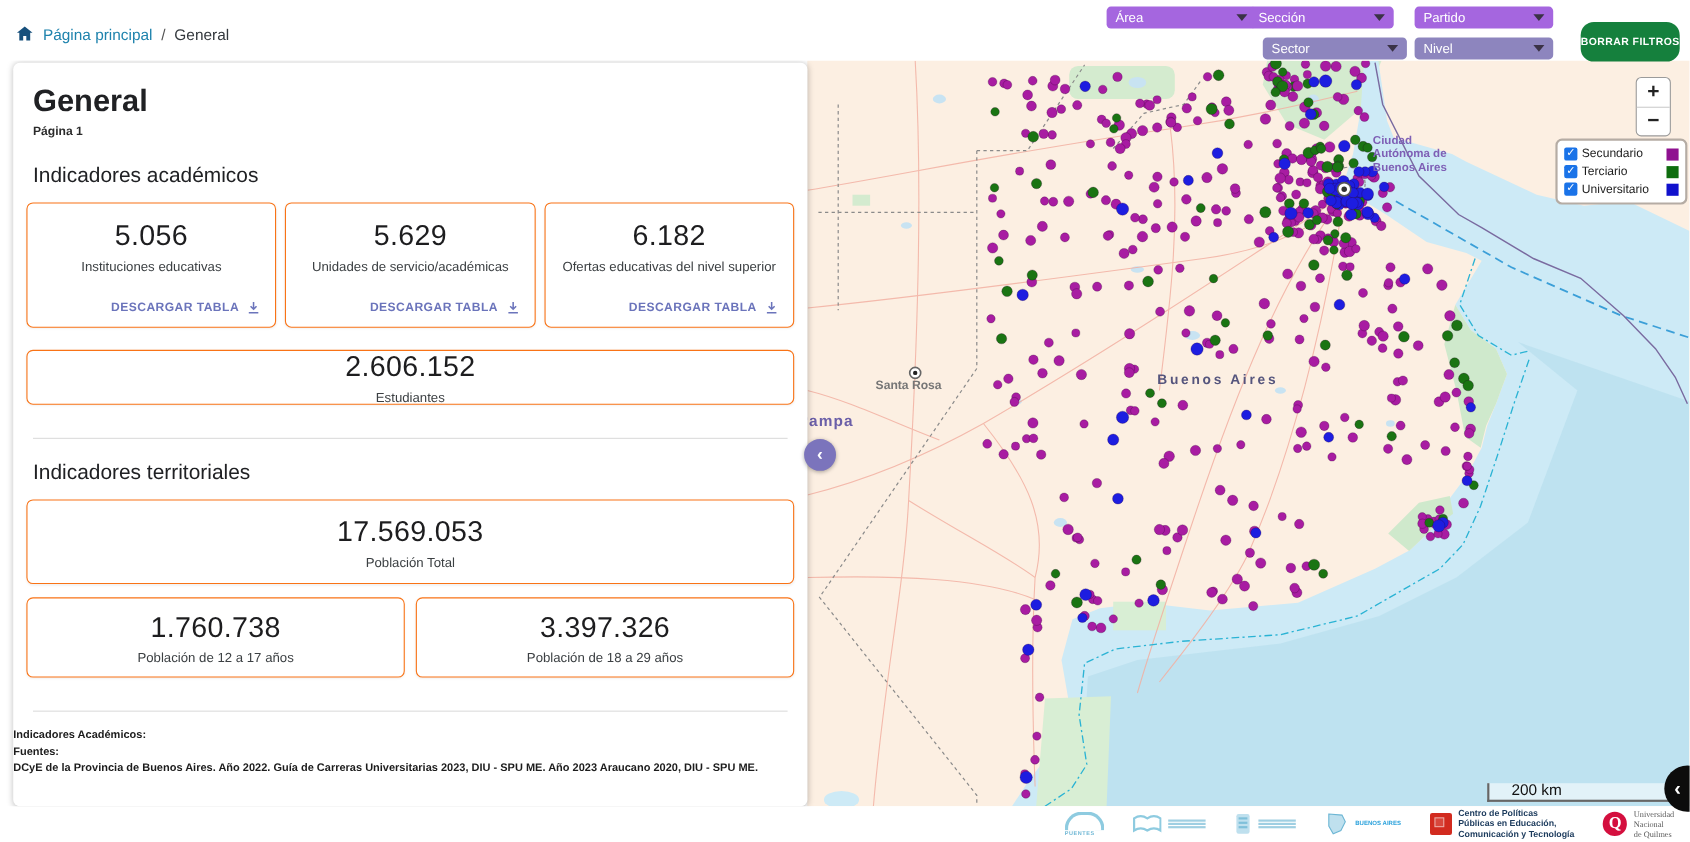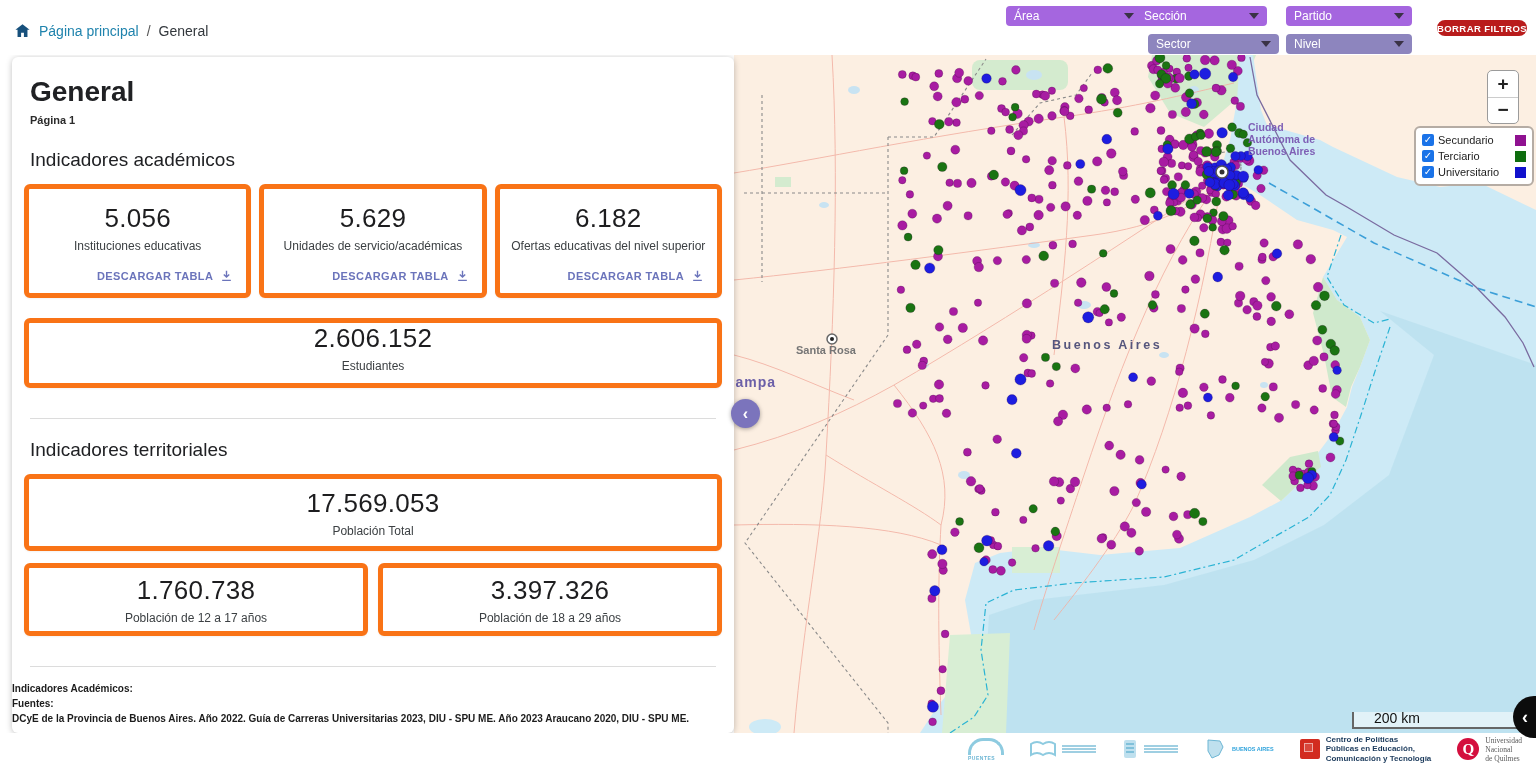--- a/index.html
+++ b/index.html
@@ -16,22 +16,22 @@
 
   .filter{position:absolute;height:20px;border-radius:4px;display:flex;align-items:center;
           justify-content:space-between;padding:0 8px;color:#fff;font-size:12px;cursor:pointer;}
   .filter .tri{width:0;height:0;border-left:5px solid transparent;border-right:5px solid transparent;
                border-top:6px solid #3a3246;margin-left:8px;}
   .f-area{left:1006px;top:6px;width:120px;}
   .f-seccion{left:1136px;top:6px;width:115px;}
   .f-partido{left:1286px;top:6px;width:110px;}
   .f-sector{left:1148px;top:34px;width:115px;text-align:right;}
   .f-nivel{left:1286px;top:34px;width:110px;}
-  .btn-borrar{position:absolute;left:1437px;top:20px;width:90px;height:16px;border-radius:12px;
-              background:#b91c1c;color:#fff;font-size:9.5px;font-weight:bold;letter-spacing:.4px;
+  .btn-borrar{position:absolute;left:1437px;top:20px;width:90px;height:36px;border-radius:12px;
+              background:#15803d;color:#fff;font-size:9.5px;font-weight:bold;letter-spacing:.4px;
               display:flex;align-items:center;justify-content:center;cursor:pointer;}
 
   
   .map{position:absolute;left:734px;top:55px;width:802px;height:678px;overflow:hidden;background:#fcefe2;z-index:1;}
   .map svg{position:absolute;left:0;top:0;}
 
   .zoomctl{position:absolute;left:753px;top:15px;width:30px;height:52px;background:#fff;
            border:1px solid #9b9b9b;border-radius:5px;display:flex;flex-direction:column;z-index:5;}
   .zoomctl .zbtn{flex:1;display:flex;align-items:center;justify-content:center;font-size:19px;
                  font-weight:bold;color:#222;cursor:pointer;}
@@ -58,29 +58,29 @@
        color:#fff;display:flex;align-items:center;justify-content:flex-start;padding-left:9px;box-sizing:border-box;
        font-size:18px;font-weight:bold;z-index:50;cursor:pointer;}
 
   
   .panel{position:absolute;left:12px;top:57px;width:722px;height:676px;background:#fff;border-radius:6px;
          box-shadow:0 1px 6px rgba(0,0,0,.25);z-index:20;overflow:hidden;padding-top:20px;box-sizing:border-box;}
   .p-title{font-size:28px;color:#202124;margin:0 0 0 18px;line-height:30px;}
   .p-sub{font-size:11px;font-weight:bold;color:#2b2b2b;margin:7px 0 0 18px;}
   .h2{font-size:19px;color:#202124;margin:23px 0 13px 18px;font-weight:400;}
   .grid3{display:grid;grid-template-columns:1fr 1fr 1fr;gap:8px;margin:0 12px;}
-  .card{background:#fff;border:5px solid #f97316;border-radius:6px;box-shadow:0 1px 2px rgba(0,0,0,.05);
+  .card{background:#fff;border:1px solid #f97316;border-radius:6px;box-shadow:0 1px 2px rgba(0,0,0,.05);
         display:flex;flex-direction:column;align-items:center;box-sizing:border-box;}
   .card.small{height:114px;padding-top:14px;}
   .num{font-size:26px;font-weight:500;color:#1d1d1f;letter-spacing:.3px;}
   .lbl{font-size:12px;color:#3c4043;margin-top:5px;text-align:center;}
   .dl{margin-top:auto;align-self:flex-end;margin:auto 13px 11px 0;display:flex;align-items:center;gap:7px;
       color:#6b74bb;font-size:11px;font-weight:bold;letter-spacing:.4px;cursor:pointer;}
   .dl svg{width:13px;height:13px;}
-  .card.wide{margin:20px 12px 0;height:70px;}
+  .card.wide{margin:20px 12px 0;height:50px;justify-content:center;}
   .card.pobtotal{margin:0 12px;height:77px;justify-content:center;}
   .grid2{display:grid;grid-template-columns:1fr 1fr;gap:10px;margin:12px 12px 0;}
   .card.half{height:73px;justify-content:center;}
   .divider{border-top:1px solid #dcdcdc;margin:30px 18px 0;}
   .foot{margin:14px 0 0 0;font-size:10px;line-height:1.5;color:#1c1c1c;font-weight:bold;}
   .foot b{display:block;}
 
   
   .bottom{position:absolute;left:0;top:733px;width:1536px;height:32px;background:#fff;z-index:35;
           display:flex;align-items:center;justify-content:flex-end;gap:26px;padding-right:14px;box-sizing:border-box;}

